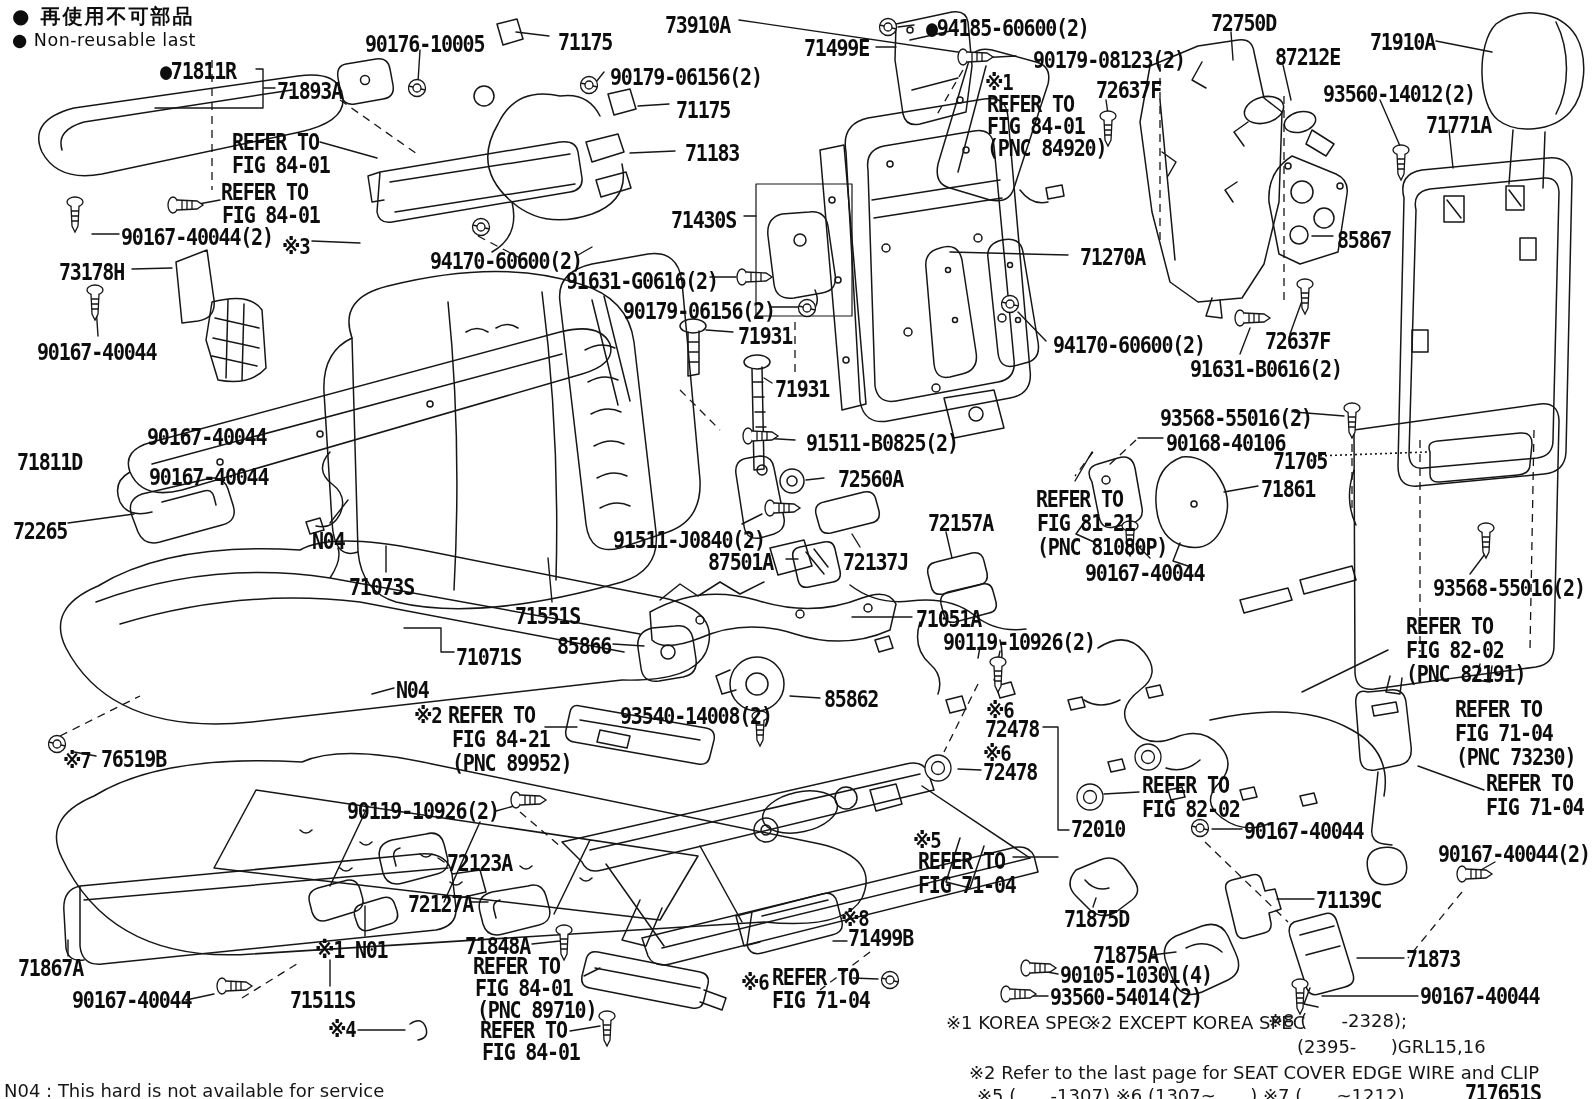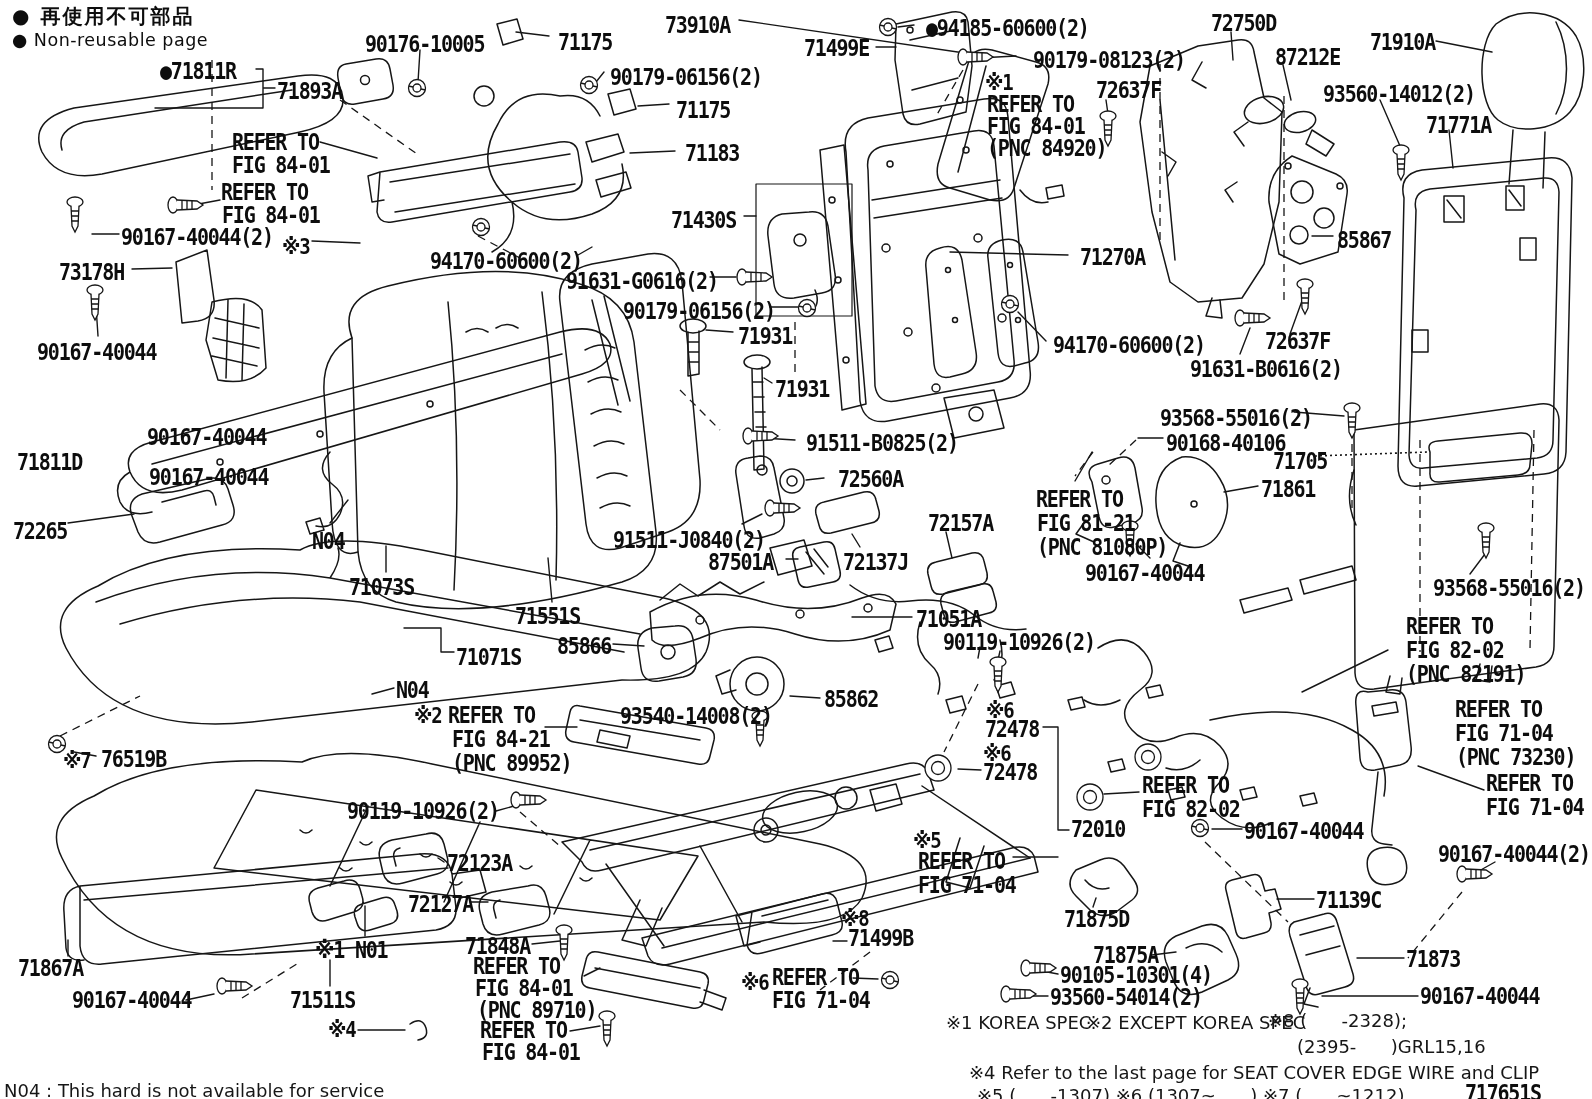--- a/index.html
+++ b/index.html
@@ -264,21 +264,21 @@
         <use href="#scrH" x="1006" y="994"></use>
     <use href="#scrV" x="1300" y="984"></use>
         <use href="#scrV" x="607" y="1016"></use>
         <use href="#nut" x="890" y="980"></use>
     <use href="#grom" x="938" y="768"></use>
         <use href="#grom" x="1148" y="757"></use>
         <use href="#nut" x="57" y="744"></use>
   </g>
 </svg>
 <div class="lbl jp" style="left: 12px; top: 6px;">● 再使用不可部品</div>
-    <div class="lbl en" style="left: 12px; top: 32px;">● Non-reusable page</div>
+    <div class="lbl en" style="left: 12px; top: 32px;">● Non-reusable last</div>
     <div class="lbl" style="left: 160px; top: 60px;">●71811R</div>
     <div class="lbl" style="left: 277px; top: 80px;">71893A</div>
     <div class="lbl" style="left: 365px; top: 33px;">90176-10005</div>
     <div class="lbl" style="left: 558px; top: 31px;">71175</div>
     <div class="lbl" style="left: 665px; top: 14px;">73910A</div>
     <div class="lbl" style="left: 804px; top: 37px;">71499E</div>
     <div class="lbl" style="left: 926px; top: 17px;">●94185-60600(2)</div>
     <div class="lbl" style="left: 1033px; top: 49px;">90179-08123(2)</div>
     <div class="lbl" style="left: 1211px; top: 12px;">72750D</div>
     <div class="lbl" style="left: 1275px; top: 46px;">87212E</div>
@@ -390,17 +390,17 @@
     <div class="lbl" style="left: 741px; top: 972px; font-size: 19px;">※6</div>
     <div class="lbl" style="left: 772px; top: 966px;">REFER TO</div>
     <div class="lbl" style="left: 772px; top: 989px;">FIG 71-04</div>
     <div class="lbl" style="left: 480px; top: 1019px;">REFER TO</div>
     <div class="lbl" style="left: 482px; top: 1041px;">FIG 84-01</div>
     <div class="lbl" style="left: 328px; top: 1019px; font-size: 19px;">※4</div>
     <div class="lbl note" style="left: 946px; top: 1014px;">※1 KOREA SPEC</div>
     <div class="lbl note" style="left: 1086px; top: 1014px;">※2 EXCEPT KOREA SPEC</div>
     <div class="lbl note" style="left: 1268px; top: 1012px;">※8 (      -2328);</div>
     <div class="lbl note" style="left: 1297px; top: 1038px;">(2395-      )GRL15,16</div>
-    <div class="lbl note" style="left: 969px; top: 1064px;">※4 Refer to the last page for SEAT COVER EDGE WIRE and CLIP</div>
+    <div class="lbl note" style="left: 969px; top: 1064px;">※2 Refer to the last page for SEAT COVER EDGE WIRE and CLIP</div>
     <div class="lbl note" style="left: 977px; top: 1087px;">※5 (      -1307) ※6 (1307~      ) ※7 (      ~1212)</div>
     <div class="lbl" style="left: 1465px; top: 1082px;">717651S</div>
     <div class="lbl note" style="left: 4px; top: 1082px;">N04 : This hard is not available for service</div>
   </div>
 
 </body></html>

